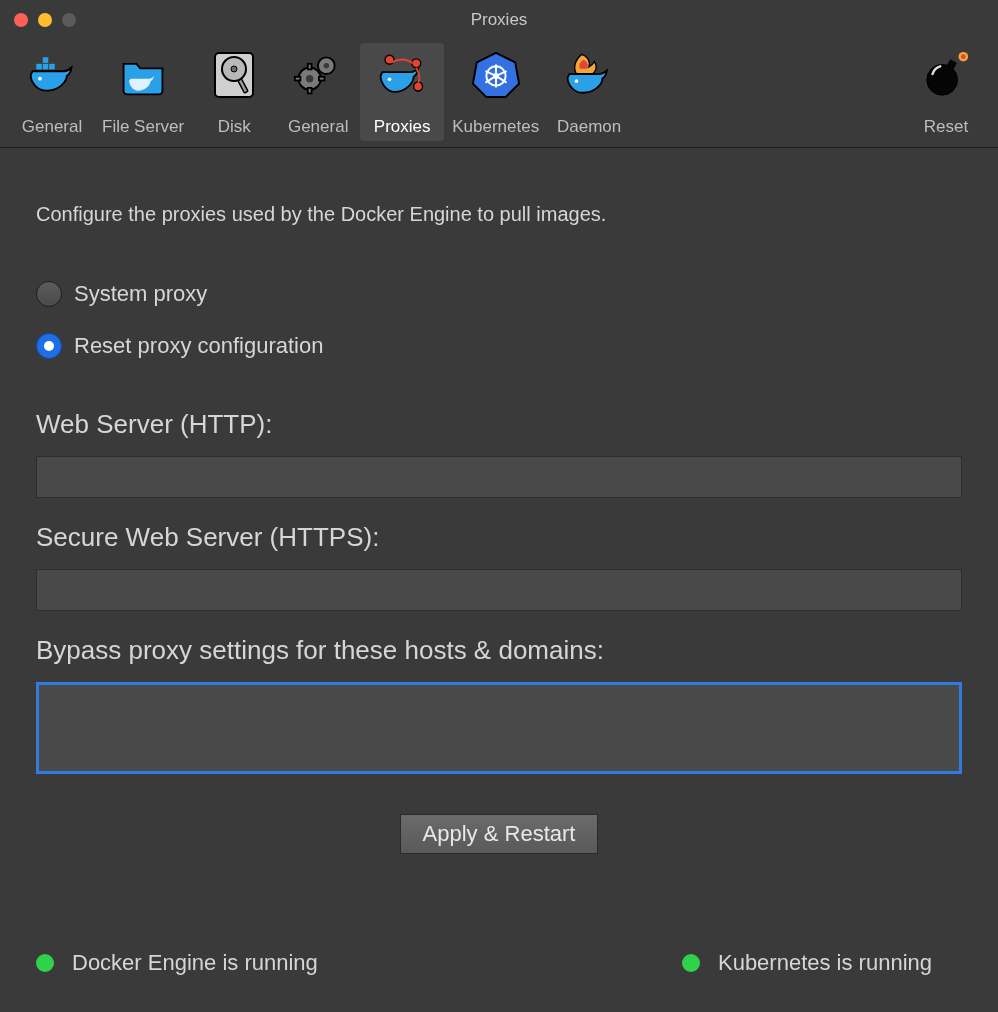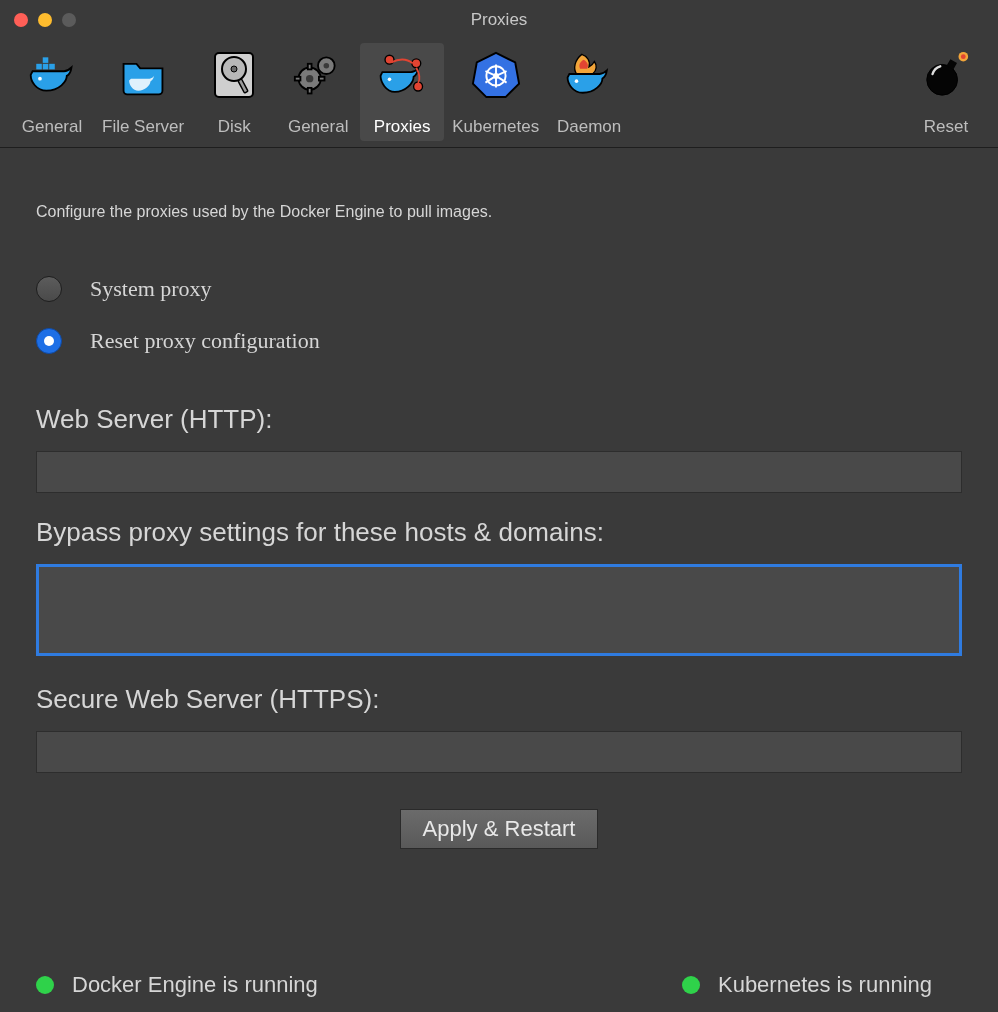--- a/index.html
+++ b/index.html
@@ -72,31 +72,30 @@
 
   
   .content {
     padding: 55px 36px 0 36px;
     height: calc(1012px - 40px - 108px - 58px);
     display: flex;
     flex-direction: column;
     position: relative;
   }
   .intro {
-    font-size: 16px;
+    font-size: 20px;
     color: #d6d6d6;
     margin-bottom: 55px;
   }
 
   .radio-row {
     display: flex;
     align-items: center;
-    gap: 28px;
+    gap: 12px;
     margin-bottom: 26px;
-    font-family: Liberation Serif, serif;
   }
   .radio {
     width: 26px; height: 26px; border-radius: 50%;
     border: 1px solid #1e1e1e;
     background: linear-gradient(#5c5c5c,#4a4a4a);
     display: flex; align-items: center; justify-content: center;
   }
   .radio.selected {
     background: #1e6fe6;
     border-color: #0e4aa6;
@@ -138,24 +137,24 @@
     padding: 6px 22px;
     color: #e8e8e8;
     background: linear-gradient(#6b6b6b,#595959);
     border: 1px solid #2a2a2a;
     border-radius: 0;
   }
 
   
   .statusbar {
     position: absolute;
-    left: 0; right: 0; bottom: 14px;
+    left: 0; right: 0; bottom: 4px;
     height: 58px;
     display: flex;
-    align-items: flex-end;
+    align-items: flex-start;
     padding: 0 36px;
   }
   .status-item {
     display: flex;
     align-items: center;
     gap: 18px;
     font-size: 22px;
     color: #d6d6d6;
   }
   .status-item + .status-item { margin-left: auto; margin-right: 30px;}
@@ -314,27 +313,27 @@
     <div class="radio selected"></div>
     <div class="radio-label">Reset proxy configuration</div>
   </div>
 
   <div class="field-block">
     <div class="field-label">Web Server (HTTP):</div>
     <input class="text-input" type="text" value="" style="">
   </div>
 
   <div class="field-block">
+    <div class="field-label">Secure Web Server (HTTPS):</div>
+    <input class="text-input" type="text" value="" style="">
+  </div>
+
+  <div class="field-block">
     <div class="field-label">Bypass proxy settings for these hosts &amp; domains:</div>
     <textarea class="text-input tall" style=""></textarea>
-  </div>
-
-  <div class="field-block">
-    <div class="field-label">Secure Web Server (HTTPS):</div>
-    <input class="text-input" type="text" value="" style="">
   </div>
 
   <div class="apply-row">
     <button class="apply-btn">Apply &amp; Restart</button>
   </div>
 </div>
 
 <div class="statusbar">
   <div class="status-item">
     <div class="dot-green"></div>

